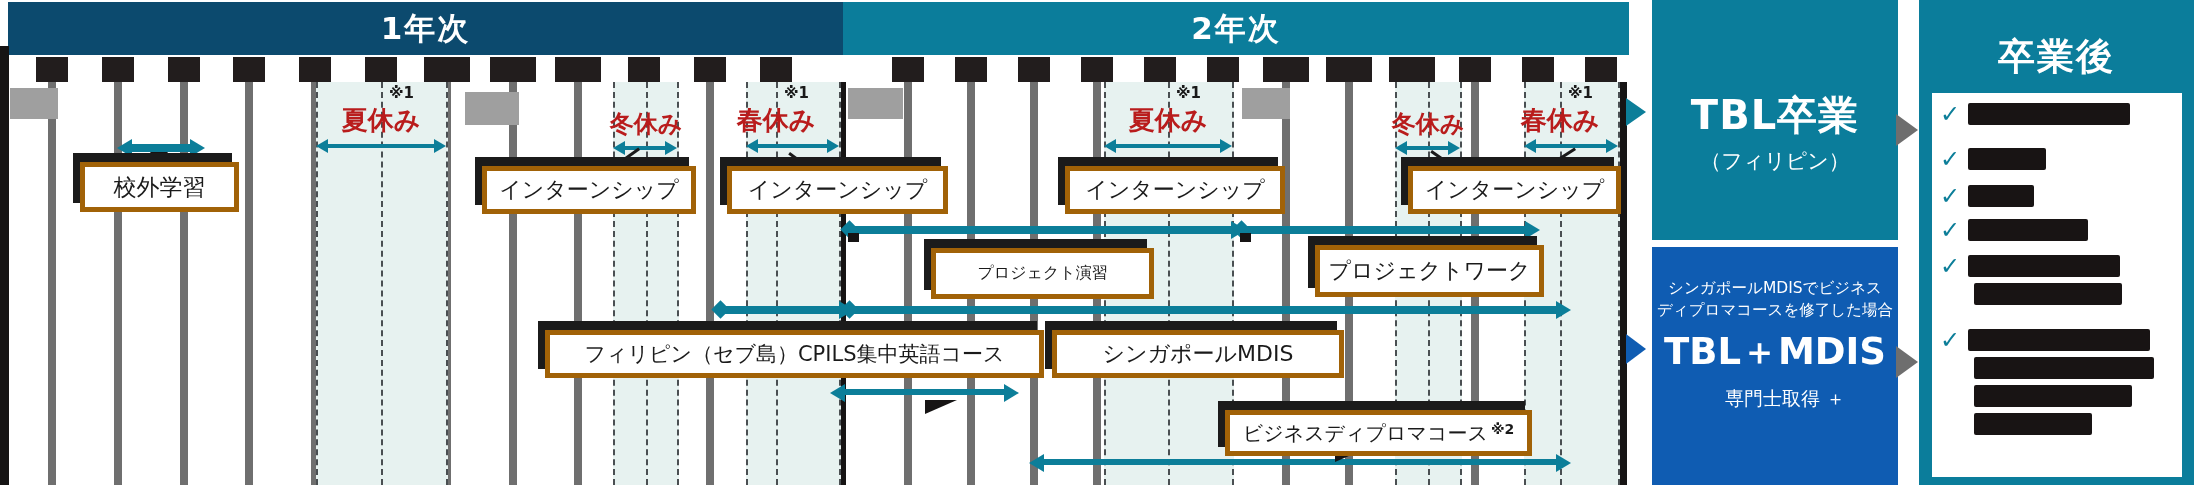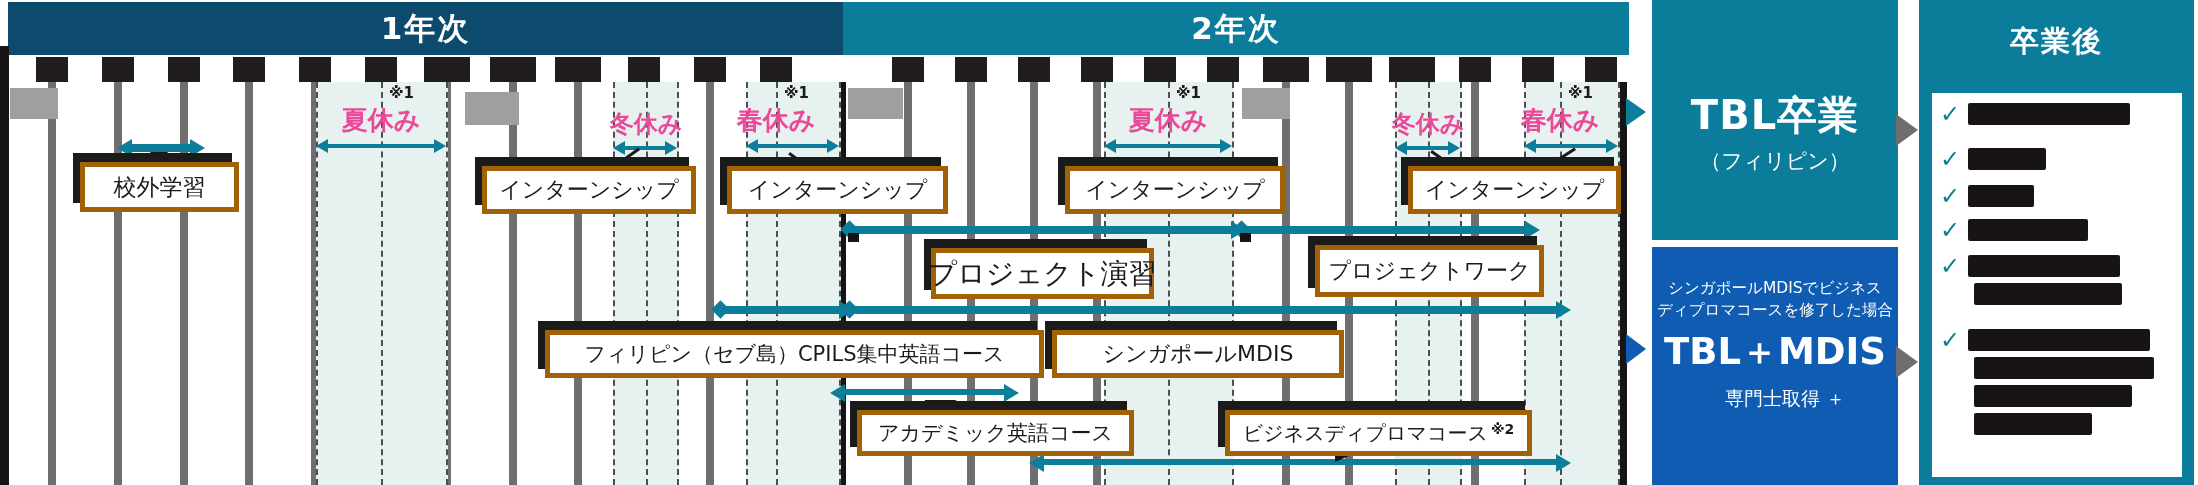--- a/index.html
+++ b/index.html
@@ -15,21 +15,21 @@
   .tick{background:#221d1d;}
   
   .grid{background:#6f6f6f;width:8px;}
   
   .kline{background:#161414;}
   
   .smark{background:#9f9f9f;}
   
   .vac{background:#e7f2f0;border-left:2px dashed #4a4f52;border-right:2px dashed #4a4f52;}
   .vac-center{border-left:2px dashed #4a4f52;width:0;}
-  .vlabel{color:#ec4899;font-weight:bold;text-align:center;white-space:nowrap;}
+  .vlabel{color:#b91c1c;font-weight:bold;text-align:center;white-space:nowrap;}
   .vnote{color:#1a1a1a;font-weight:bold;font-size:15px;white-space:nowrap;}
   
   .varrow{height:4px;background:#0c7e99;}
   .varrow::before,.varrow::after{content:"";position:absolute;top:-5px;width:0;height:0;
     border-top:7px solid transparent;border-bottom:7px solid transparent;}
   .varrow::before{left:-10px;border-right:12px solid #0c7e99;}
   .varrow::after{right:-10px;border-left:12px solid #0c7e99;}
   
   .bar{height:8px;background:#0c7e99;}
   .bar.b-diamond::before{content:"";position:absolute;left:-5px;top:-3px;width:13px;height:13px;
@@ -71,21 +71,21 @@
       <span>ディプロマコースを修了した場合</span>
     </div>
     <div class="ctext" style="margin-top:8px;font-size:37px;font-weight:bold;line-height:1.2;">
       <span>TBL＋MDIS</span><br>
     </div>
     <div class="ctext" style="margin-top:10px;font-size:19px;line-height:1.5;padding-left:20px;">
       <span>専門士取得 ＋</span><br>
     </div>
   </div>
   <div class="abs panel-teal" id="after-col" style="left: 1919px; top: 0px; width: 275px; height: 485px;">
-    <div class="ctext" style="margin-top:22px;font-size:29px;font-weight:bold;letter-spacing:2px;">卒業後</div>
+    <div class="ctext" style="margin-top:32px;font-size:37px;font-weight:bold;letter-spacing:2px;">卒業後</div>
     <div class="abs after-white" id="after-white" style="left: 13px; top: 93px; width: 250px; height: 384px;">
         <div class="abs " style="left: 0px; top: 10px; width: 100%;">
           <span class="check" style="left: 8px; top: 0px;">✓</span>
           <span class="blob" style="left: 36px; top: 0px; width: 162px;"></span>
         </div>
         <div class="abs " style="left: 0px; top: 55px; width: 100%;">
           <span class="check" style="left: 8px; top: 0px;">✓</span>
           <span class="blob" style="left: 36px; top: 0px; width: 78px;"></span>
         </div>
         <div class="abs " style="left: 0px; top: 92px; width: 100%;">
@@ -209,23 +209,22 @@
     <div class="abs " style="left: 150px; top: 152px; width: 0px; height: 0px; border-left: 9px solid transparent; border-right: 9px solid transparent; border-top: 12px solid rgb(22, 20, 20);"></div>
     <div class="abs kline" style="left: 848px; top: 233px; width: 11px; height: 9px;"></div>
     <div class="abs kline" style="left: 1240px; top: 233px; width: 11px; height: 9px;"></div>
     <div class="abs " style="left: 925px; top: 400px; width: 0px; height: 0px; border-right: 32px solid transparent; border-top: 14px solid rgb(22, 20, 20);"></div>
     <div class="abs " style="left: 1335px; top: 449px; width: 0px; height: 0px; border-right: 30px solid transparent; border-top: 13px solid rgb(22, 20, 20);"></div>
     <div class="abs course" style="left: 80px; top: 162px; width: 149px; height: 40px; font-size: 23px;">校外学習</div>
     <div class="abs course" style="left: 482px; top: 166px; width: 204px; height: 38px; font-size: 22px;">インターンシップ</div>
     <div class="abs course" style="left: 727px; top: 166px; width: 211px; height: 38px; font-size: 22px;">インターンシップ</div>
     <div class="abs course" style="left: 1065px; top: 166px; width: 210px; height: 38px; font-size: 22px;">インターンシップ</div>
     <div class="abs course" style="left: 1408px; top: 166px; width: 203px; height: 38px; font-size: 22px;">インターンシップ</div>
-    <div class="abs course" style="left: 931px; top: 248px; width: 213px; height: 41px; font-size: 28px;">プロジェクト演習</div>
+    <div class="abs course" style="left: 931px; top: 248px; width: 213px; height: 41px; font-size: 16px;">プロジェクト演習</div>
     <div class="abs course" style="left: 1315px; top: 245px; width: 219px; height: 42px; font-size: 22px;">プロジェクトワーク</div>
     <div class="abs course" style="left: 545px; top: 330px; width: 489px; height: 38px; font-size: 21px;">フィリピン（セブ島）CPILS集中英語コース</div>
     <div class="abs course" style="left: 1052px; top: 330px; width: 282px; height: 38px; font-size: 22px;">シンガポールMDIS</div>
-    <div class="abs course" style="left: 857px; top: 410px; width: 267px; height: 36px; font-size: 21px;">アカデミック英語コース</div>
     <div class="abs course" style="left: 1225px; top: 410px; width: 297px; height: 36px; font-size: 20px;">ビジネスディプロマコース<sup>※2</sup></div>
     <div class="abs tri" style="left: 1626px; top: 98px; border-top: 14px solid transparent; border-bottom: 14px solid transparent; border-left: 20px solid rgb(12, 126, 153);"></div>
     <div class="abs tri" style="left: 1626px; top: 334px; border-top: 15px solid transparent; border-bottom: 15px solid transparent; border-left: 20px solid rgb(15, 92, 178);"></div>
     <div class="abs tri" style="left: 1896px; top: 114px; border-top: 16px solid transparent; border-bottom: 16px solid transparent; border-left: 22px solid rgb(110, 110, 110);"></div>
     <div class="abs tri" style="left: 1896px; top: 346px; border-top: 16px solid transparent; border-bottom: 16px solid transparent; border-left: 22px solid rgb(110, 110, 110);"></div>
   </div>
 
 </body></html>

